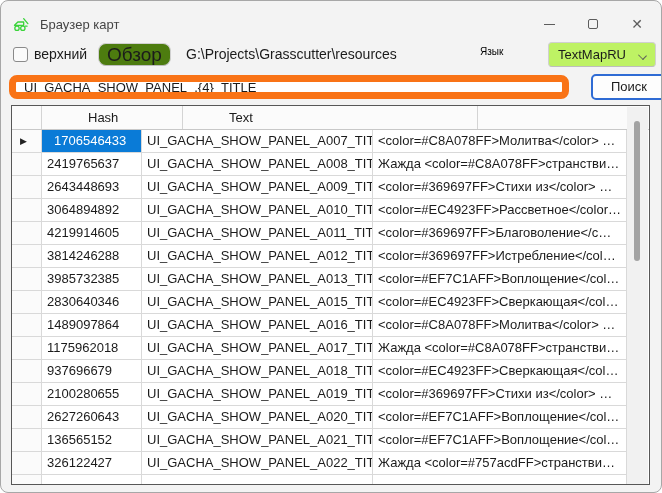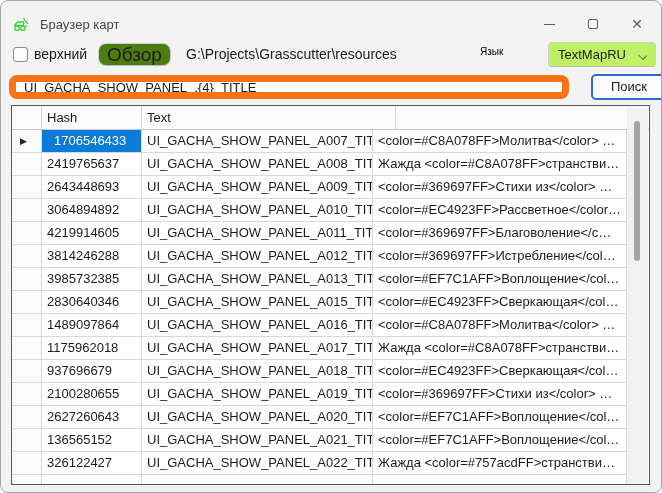--- a/index.html
+++ b/index.html
@@ -28,21 +28,21 @@
   .combo { position:absolute; left:547px; top:1px; width:108px; height:25px; background:#bef264; border:1px solid #d0d0d0; border-bottom-color:#bdbdbd; border-radius:4px; display:flex; align-items:center; }
   .combo-value { margin-left:9px; font-size:13px; color:#1b1b1b; flex:1 1 auto; }
   .chevron { margin-right:8px; width:8px; height:8px; position:relative; }
   .chevron::before { content:""; position:absolute; left:0; top:1px; width:6px; height:6px; border-right:1px solid #5c5c5c; border-bottom:1px solid #5c5c5c; transform:rotate(45deg) scale(1,.8); }
   
   .search-row { position:absolute; left:0; top:72px; width:100%; height:28px; }
   .search-input { position:absolute; left:8px; top:2px; width:560px; height:24px; background:#ffffff; border:7px solid #f97316; border-radius:8px; padding:0 8px; font-family:"Liberation Sans", sans-serif; font-size:13px; color:#1b1b1b; outline:none; }
   .search-btn { position:absolute; left:578px; top:1px; width:76px; height:26px; background:#fdfdfd; border:2px solid #2e6bd4; border-radius:5px; font-size:13px; color:#1b1b1b; line-height:22px; text-align:center;margin-left:12px; }
   
   .grid { position:absolute; left:10px; top:104px; width:639px; height:380px; background:#f3f3f3; border:1px solid #575757; overflow:hidden; }
-  .grid-header { display:flex; height:24px; background:#fbfbfb; border-bottom:1px solid #c8c8c8; }
+  .grid-header { display:flex; height:24px; background:#fbfbfb; border-bottom:1px solid #c8c8c8;gap:41px; }
   .hcell { font-size:13px; color:#1b1b1b; padding:4px 0 0 5px; border-right:1px solid #d4d4d4; overflow:hidden; white-space:nowrap; }
   .row { display:flex; height:23px; background:#ffffff; }
   .cell { font-size:13px; color:#1b1b1b; padding:3px 4px 0 5px; border-right:1px solid #d9d9d9; border-bottom:1px solid #d9d9d9; overflow:hidden; white-space:nowrap; }
   .c-sel  { flex:0 0 30px; background:#fbfbfb; padding-left:8px; color:#222; font-size:9px; line-height:17px; }
   .c-hash { flex:0 0 100px; }
   .c-id   { flex:0 0 231px; }
   .c-text { flex:0 0 254px; }
   .row.selected .c-hash { background:#0a7bd7; color:#ffffff;padding-left:12px; }
   .vscroll { position:absolute; right:1px; top:1px; width:21px; height:378px; background:#f1f1f1; }
   .vthumb { position:absolute; left:7px; top:14px; width:6px; height:140px; background:#a3a3a3; border-radius:3px; }

